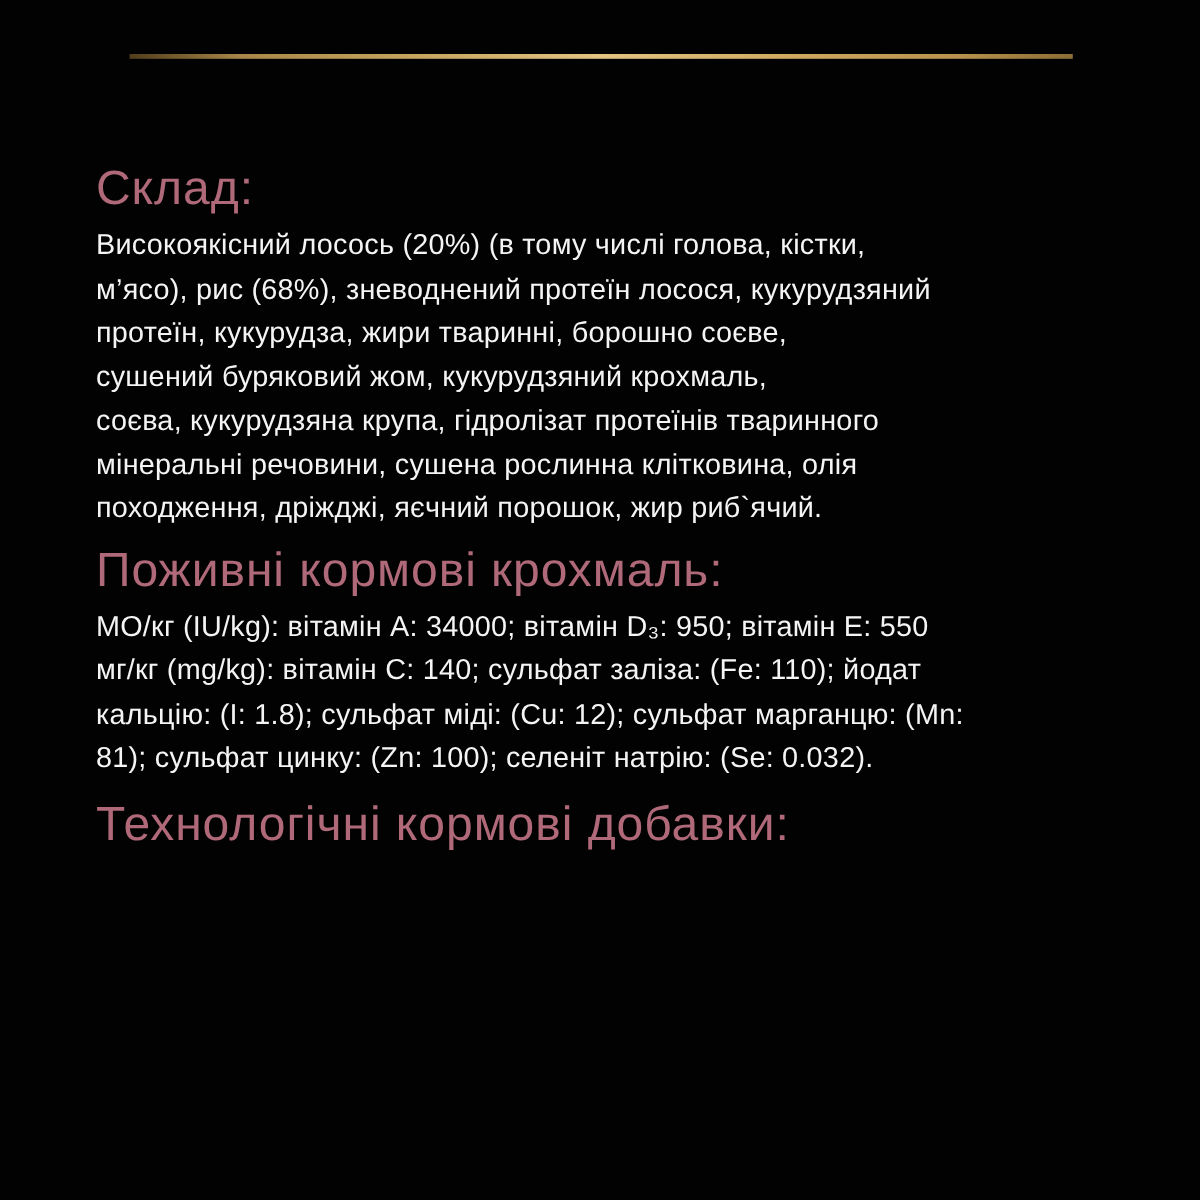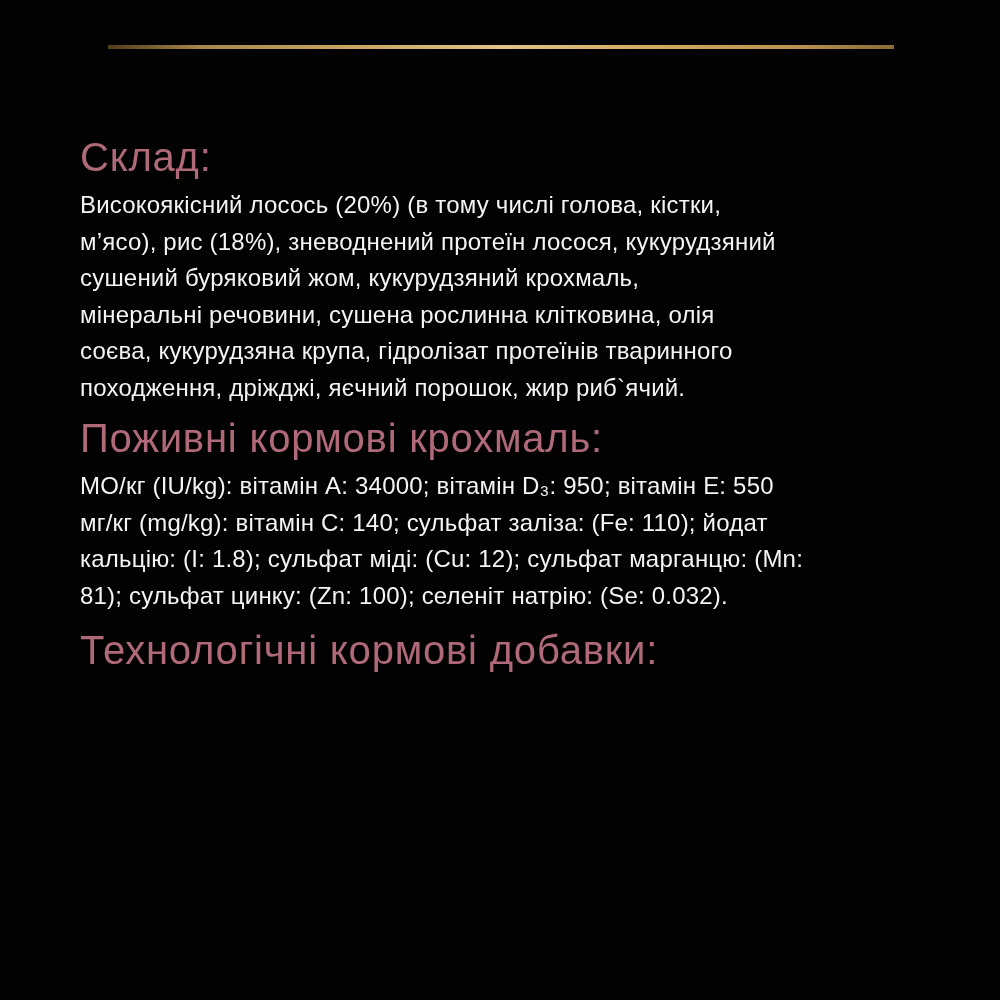--- a/index.html
+++ b/index.html
@@ -53,24 +53,25 @@
 <body>
 
 <div class="page">
   <div class="gold-bar"></div>
 
   <div class="content">
 
     <section class="section section-s1">
       <h2 class="heading">Склад:</h2>
       <div class="line">Високоякісний лосось (20%) (в тому числі голова, кістки,</div>
-      <div class="line">м’ясо), рис (18%), зневоднений протеїн лосося, кукурудзяний</div>
+      <div class="line">м’ясо), рис (68%), зневоднений протеїн лосося, кукурудзяний</div>
+      <div class="line">протеїн, кукурудза, жири тваринні, борошно соєве,</div>
       <div class="line">сушений буряковий жом, кукурудзяний крохмаль,</div>
+      <div class="line">соєва, кукурудзяна крупа, гідролізат протеїнів тваринного</div>
       <div class="line">мінеральні речовини, сушена рослинна клітковина, олія</div>
-      <div class="line">соєва, кукурудзяна крупа, гідролізат протеїнів тваринного</div>
       <div class="line">походження, дріжджі, яєчний порошок, жир риб`ячий.</div>
     </section>
 
     <section class="section section-s2">
       <h2 class="heading">Поживні кормові крохмаль:</h2>
       <div class="line">МО/кг (IU/kg): вітамін А: 34000; вітамін D₃: 950; вітамін Е: 550</div>
       <div class="line">мг/кг (mg/kg): вітамін С: 140; сульфат заліза: (Fe: 110); йодат</div>
       <div class="line">кальцію: (I: 1.8); сульфат міді: (Cu: 12); сульфат марганцю: (Mn:</div>
       <div class="line">81); сульфат цинку: (Zn: 100); селеніт натрію: (Se: 0.032).</div>
     </section>

